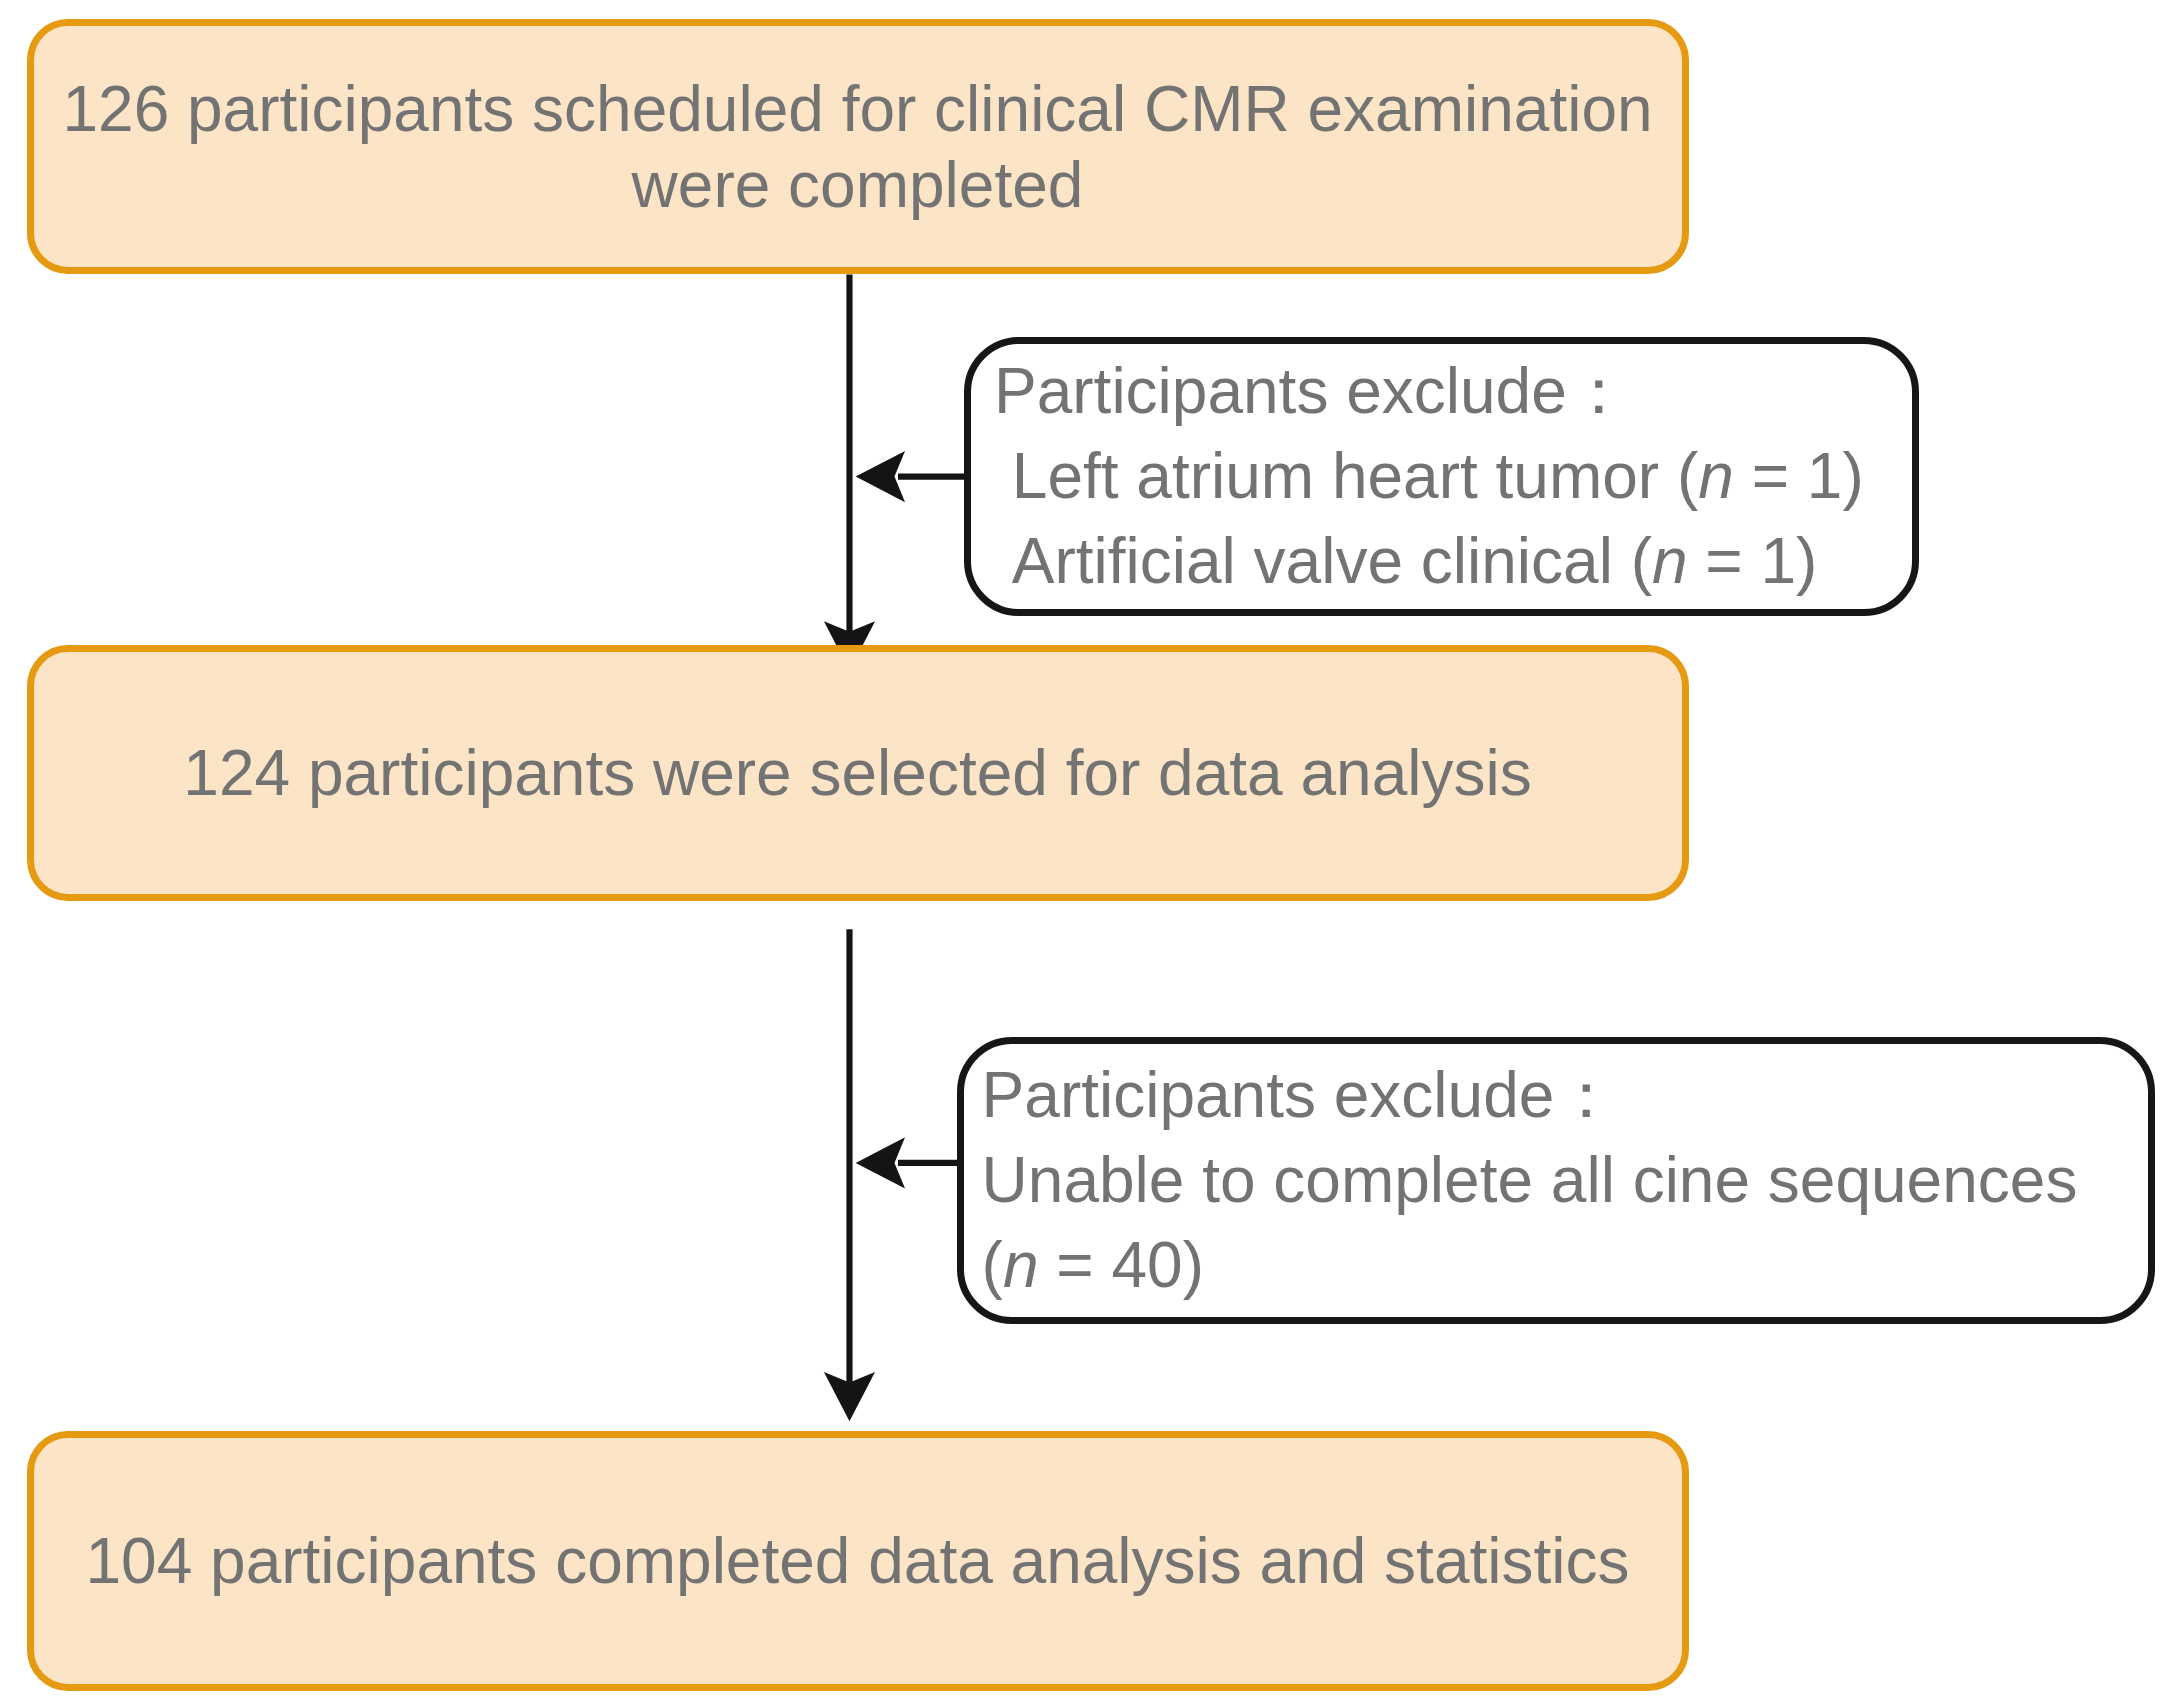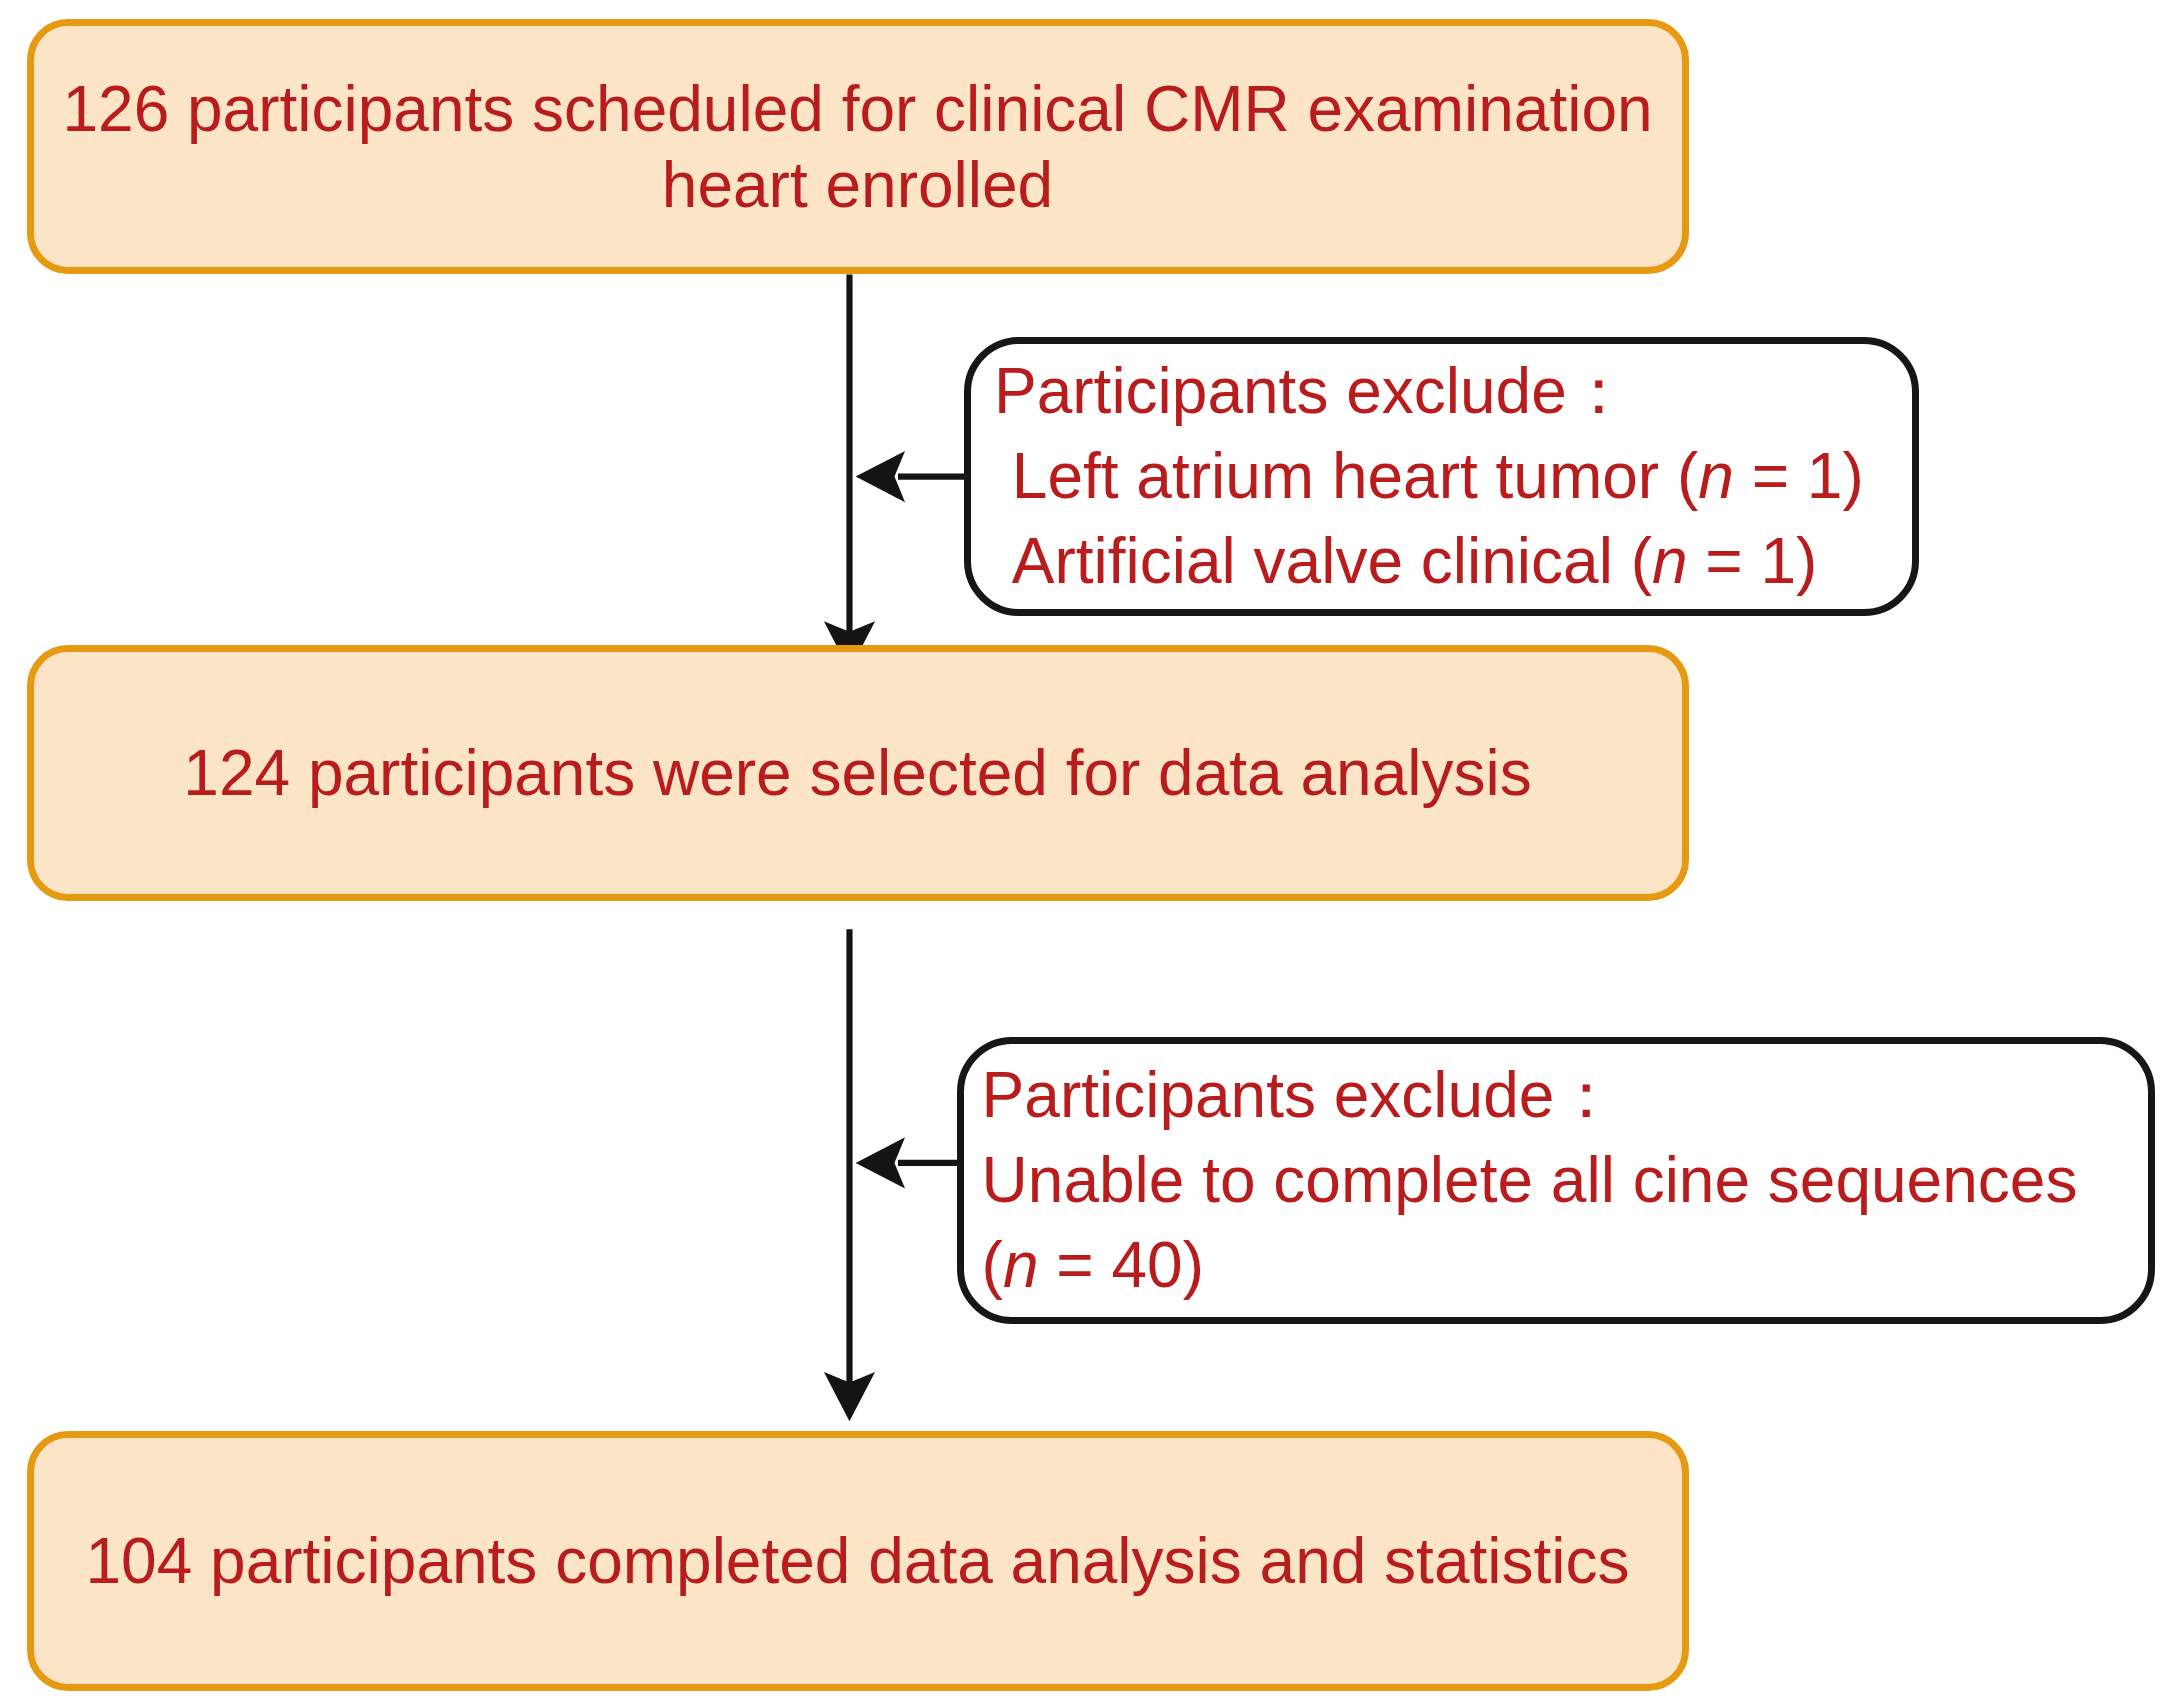--- a/index.html
+++ b/index.html
@@ -7,21 +7,21 @@
     margin: 0;
     padding: 0;
     background: #ffffff;
   }
   #canvas {
     position: relative;
     width: 2170px;
     height: 1703px;
     background: #ffffff;
     font-family: "Liberation Sans", "DejaVu Sans", sans-serif;
-    color: #b91c1c;
+    color: #737373;
     overflow: hidden;
   }
   
   .obox {
     position: absolute;
     box-sizing: border-box;
     background: #fce4c7;
     border: 7px solid #e69a12;
     border-radius: 41px;
     display: flex;
@@ -92,21 +92,21 @@
 
     <line class="cline" x1="963" y1="1053" x2="963" y2="1571"></line>
     <polygon class="ahead" points="963,1611 934,1555 963,1567 992,1555"></polygon>
 
     <line class="cline" x1="1085" y1="1318" x2="1018" y2="1318"></line>
     <polygon class="ahead" points="970,1318 1026,1289 1014,1318 1026,1347"></polygon>
   </svg>
 
   <div class="obox" id="box-enrolled">
     <div>126 participants scheduled for clinical CMR examination</div>
-    <div>heart enrolled</div>
+    <div>were completed</div>
   </div>
 
   <div class="xbox" id="excl-1">
     <div class="xline">Participants exclude：</div>
     <div class="xline"><span> Left atrium heart tumor (</span><span class="nvar">n</span><span> = 1)</span></div>
     <div class="xline"><span> Artificial valve clinical (</span><span class="nvar">n</span><span> = 1)</span></div>
   </div>
 
   <div class="obox" id="box-selected">
     <div>124 participants were selected for data analysis</div>

